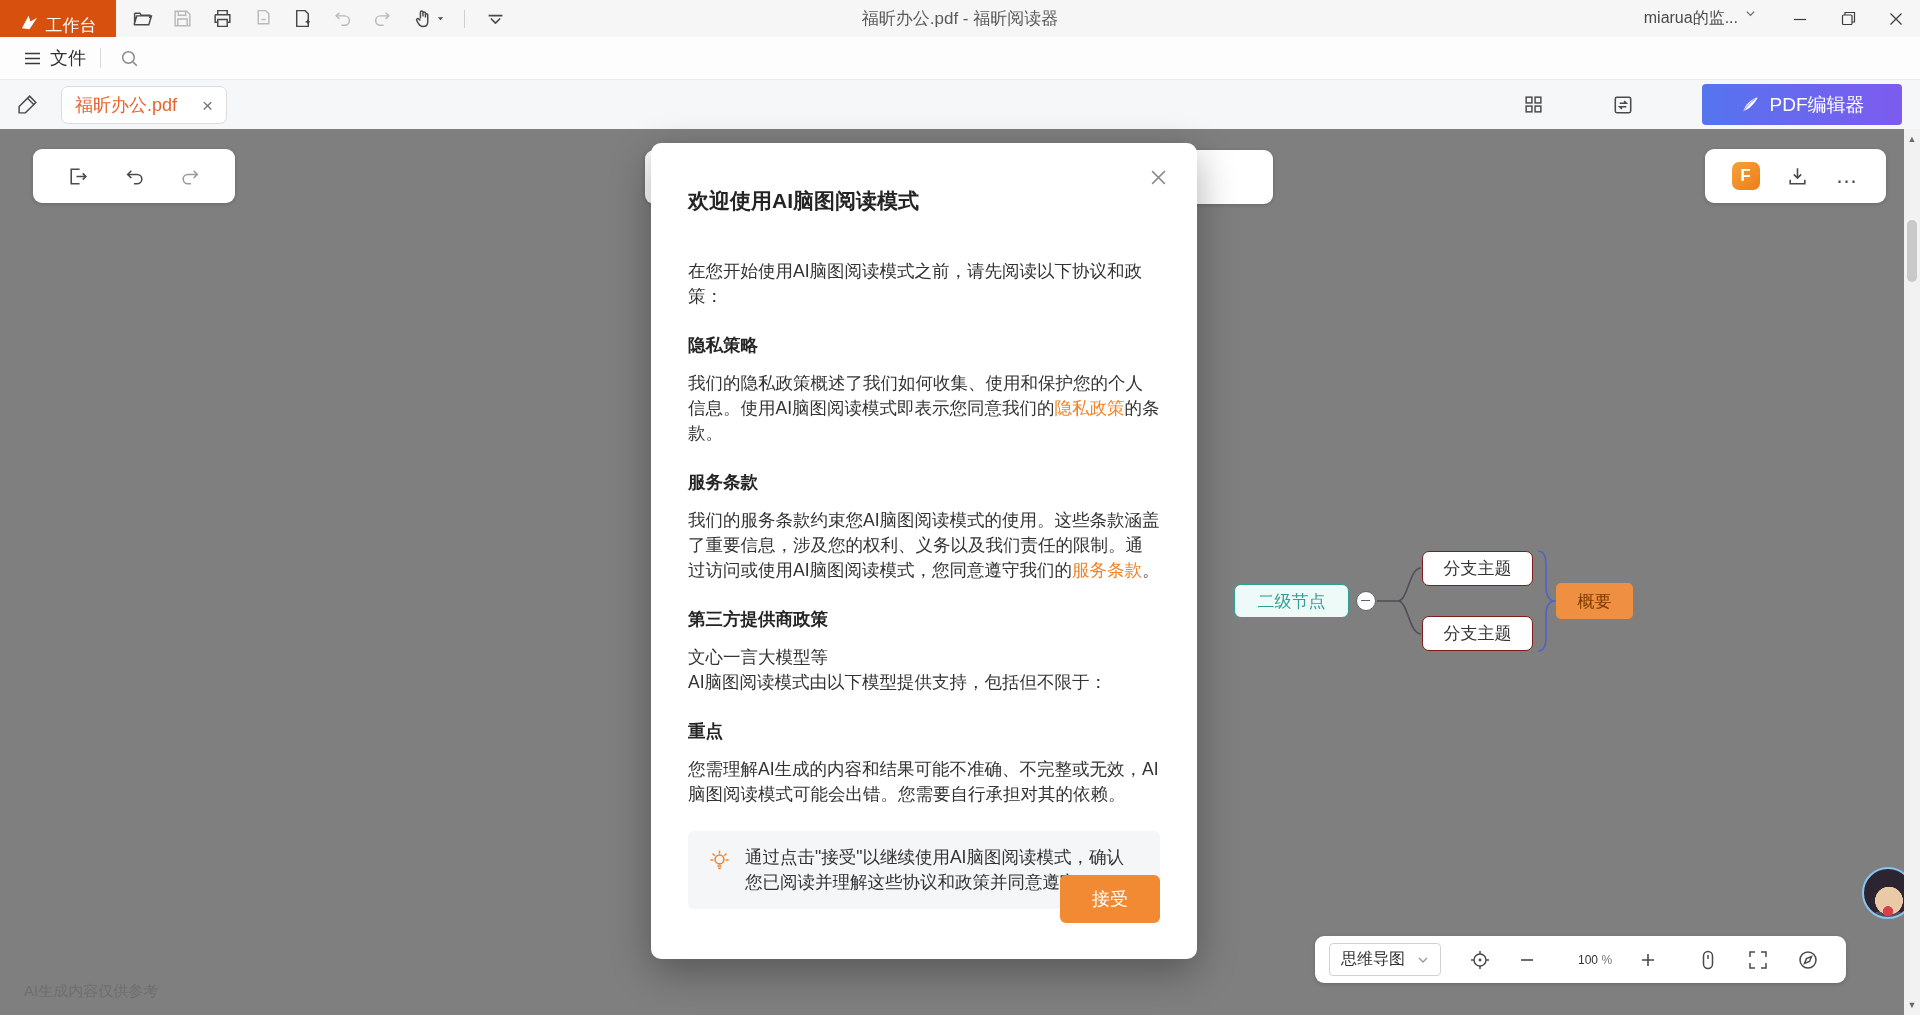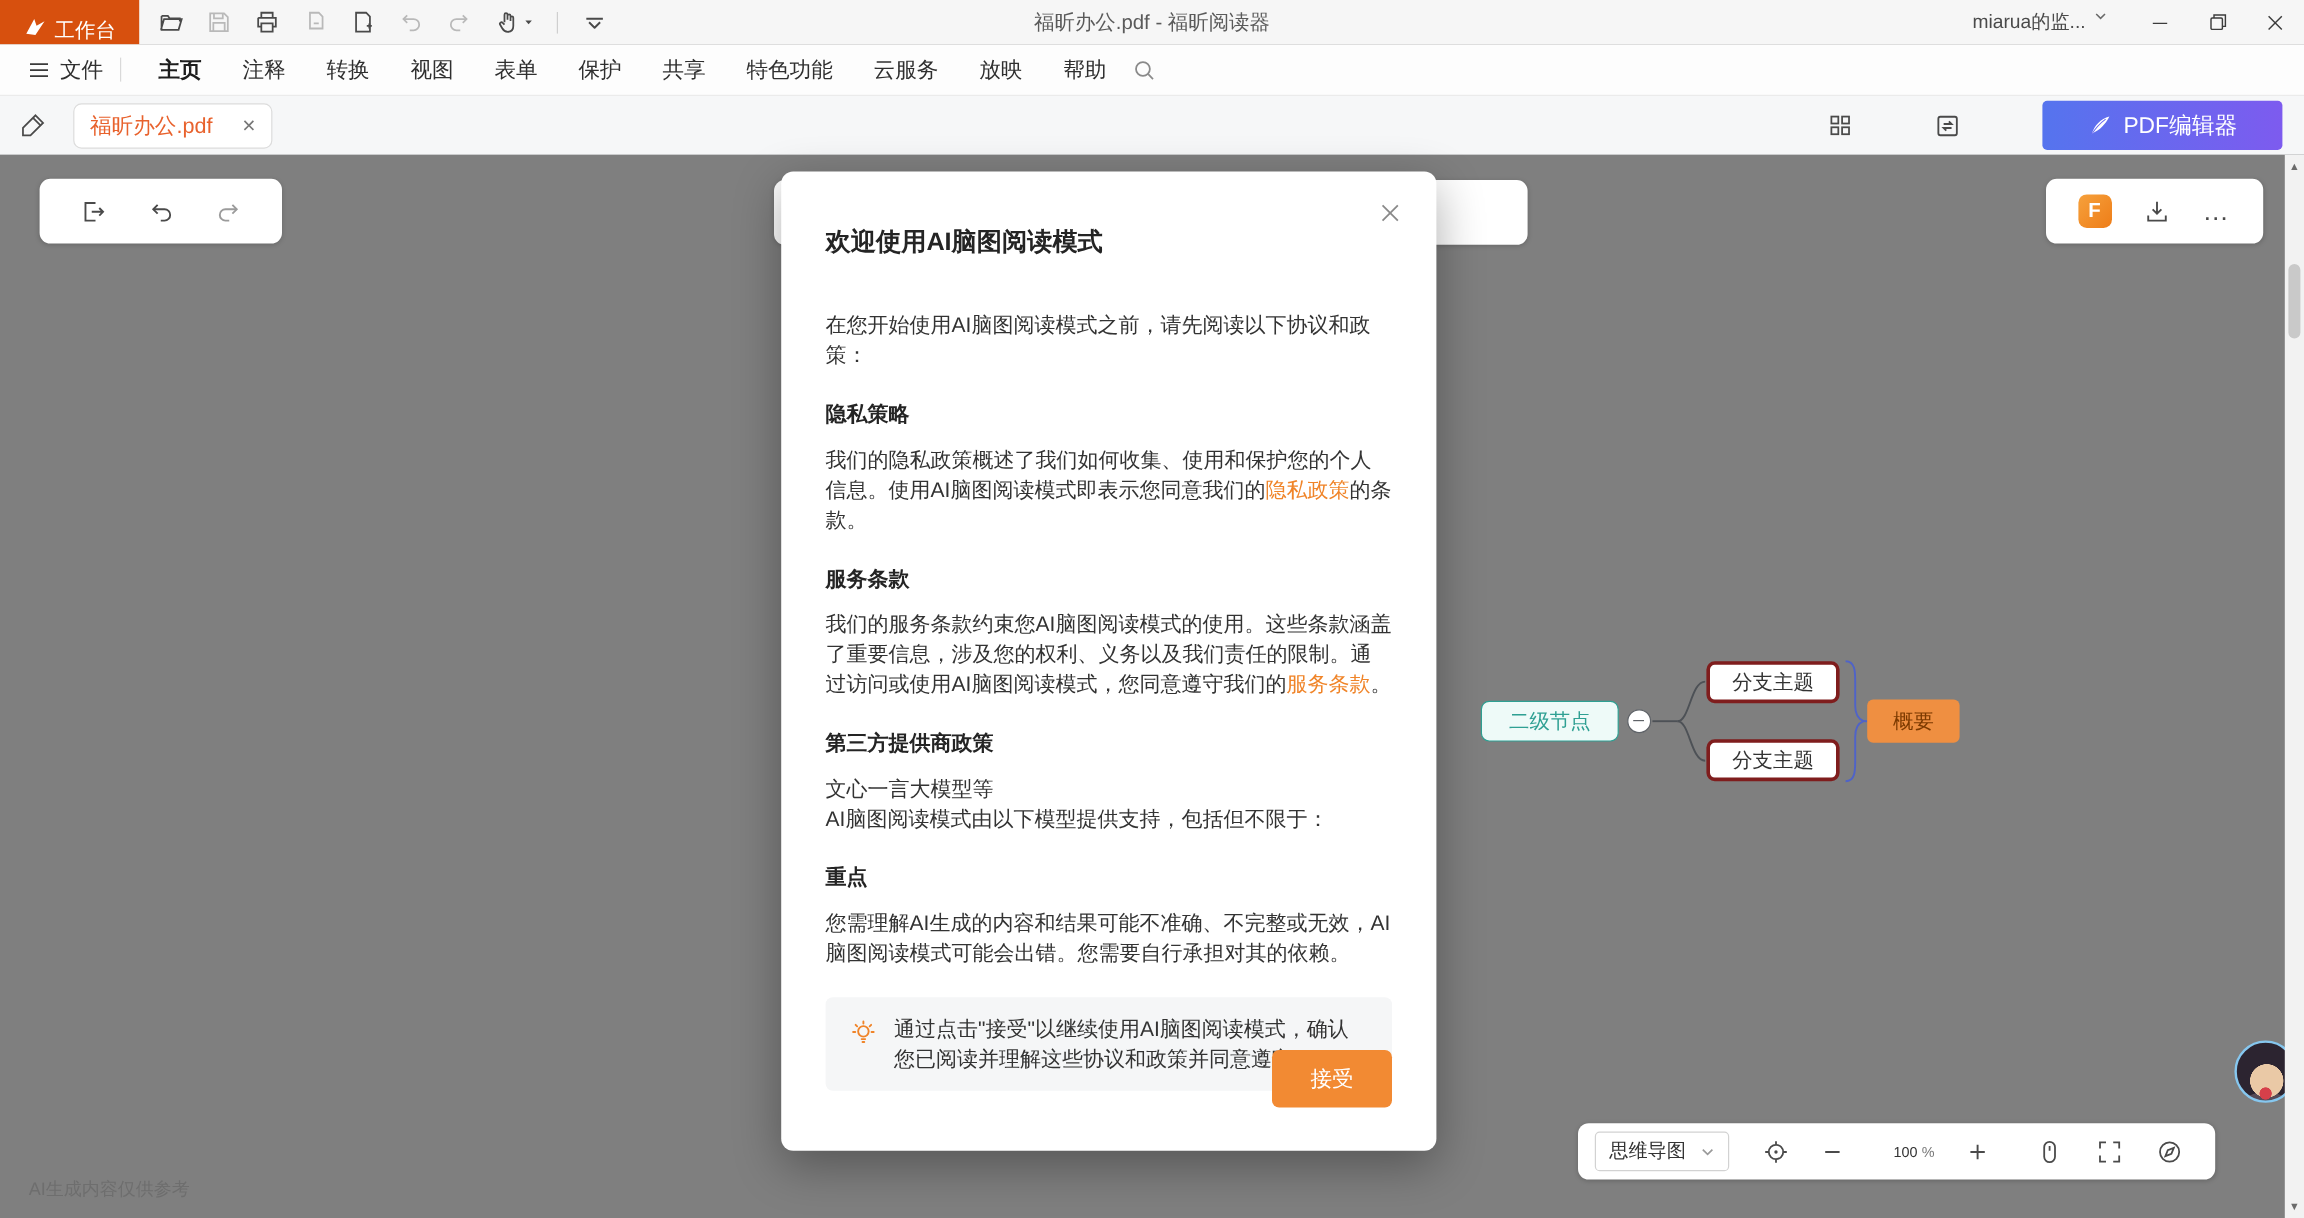--- a/index.html
+++ b/index.html
@@ -45,21 +45,21 @@
   .mm-bar-center { left:645px; top:21px; width:628px; height:54px; }
   .mm-bar-right { left:1705px; top:20px; width:181px; height:54px; justify-content:space-evenly; }
   .mm-bar .ic { cursor:pointer; display:flex; }
   .ai-logo { width:28px; height:28px; border-radius:7px; background:linear-gradient(135deg,#f6a13c,#ee7d18); color:#fff; font-weight:bold; font-size:17px; display:flex; align-items:center; justify-content:center; cursor:pointer; }
   .ellipsis { color:#4a4a4a; font-size:22px; letter-spacing:2px; cursor:pointer; line-height:10px; }
 
   
   .mm-svg { position:absolute; left:0; top:0; pointer-events:none; }
   .node { position:absolute; display:flex; align-items:center; justify-content:center; font-size:17px; cursor:pointer; }
   .node-secondary { left:1234px; top:455px; width:115px; height:34px; background:#eefaf8; border:1.5px solid #2fa093; border-radius:7px; color:#2fa093; }
-  .node-branch { left:1422px; width:111px; height:35px; background:#fff; border:3px solid #7f1d1d; border-radius:7px; color:#333; }
+  .node-branch { left:1422px; width:111px; height:35px; background:#fff; border:1px solid #7f1d1d; border-radius:7px; color:#333; }
   .branch-1 { top:422px; } .branch-2 { top:487px; }
   .node-summary { left:1556px; top:454px; width:77px; height:36px; background:#ef8f41; border-radius:5px; color:#7c3a00; }
   .minus-circle { position:absolute; left:1356px; top:462px; width:20px; height:20px; background:#fff; border:1.5px solid #5f6368; border-radius:50%; cursor:pointer; }
   .minus-circle::after { content:""; position:absolute; left:4px; top:7.5px; width:9px; height:1.6px; background:#5f6368; }
 
   
   .bottom-bar { position:absolute; left:1315px; top:807px; width:531px; height:47px; background:#fff; border-radius:9px; box-shadow:0 1px 4px rgba(0,0,0,.2); display:flex; align-items:center; padding:0 14px;gap:11px; }
   .mode-select { border:1px solid #d2d2d2; border-radius:4px; height:33px; display:flex; align-items:center; gap:12px; padding:0 11px; font-size:16px; color:#333; cursor:pointer; }
   .bb-ic { margin-left:17px; cursor:pointer; display:flex; }
   .zoom-text { margin-left:32px; font-size:12px; color:#333; white-space:nowrap; }
@@ -192,33 +192,20 @@
   </div>
 
   <div class="menubar">
     <div class="file-menu">
       <svg width="17" height="15" viewBox="0 0 17 15" stroke="#3a3a3a" stroke-width="1.5">
           <path d="M1 2.5 h15 M1 7.5 h15 M1 12.5 h15"></path>
         </svg>
       <span>文件</span>
     </div>
     <span class="menu-sep"></span>
-    <div id="menu-items" style="display:flex;align-items:center;">
-        <span class="menu-item active">主页</span>
-        <span class="menu-item">注释</span>
-        <span class="menu-item">转换</span>
-        <span class="menu-item">视图</span>
-        <span class="menu-item">表单</span>
-        <span class="menu-item">保护</span>
-        <span class="menu-item">共享</span>
-        <span class="menu-item">特色功能</span>
-        <span class="menu-item">云服务</span>
-        <span class="menu-item">放映</span>
-        <span class="menu-item">帮助</span>
-      </div>
     <div class="search-btn">
       <svg width="21" height="21" viewBox="0 0 20 20" fill="none" stroke="#8a8a8a" stroke-width="1.4">
           <circle cx="9" cy="9" r="5.5"></circle>
           <path d="M13.2 13.2 L17 17"></path>
         </svg>
     </div>
   </div>
 
   <div class="tabbar">
     <span class="pencil-wrap">

